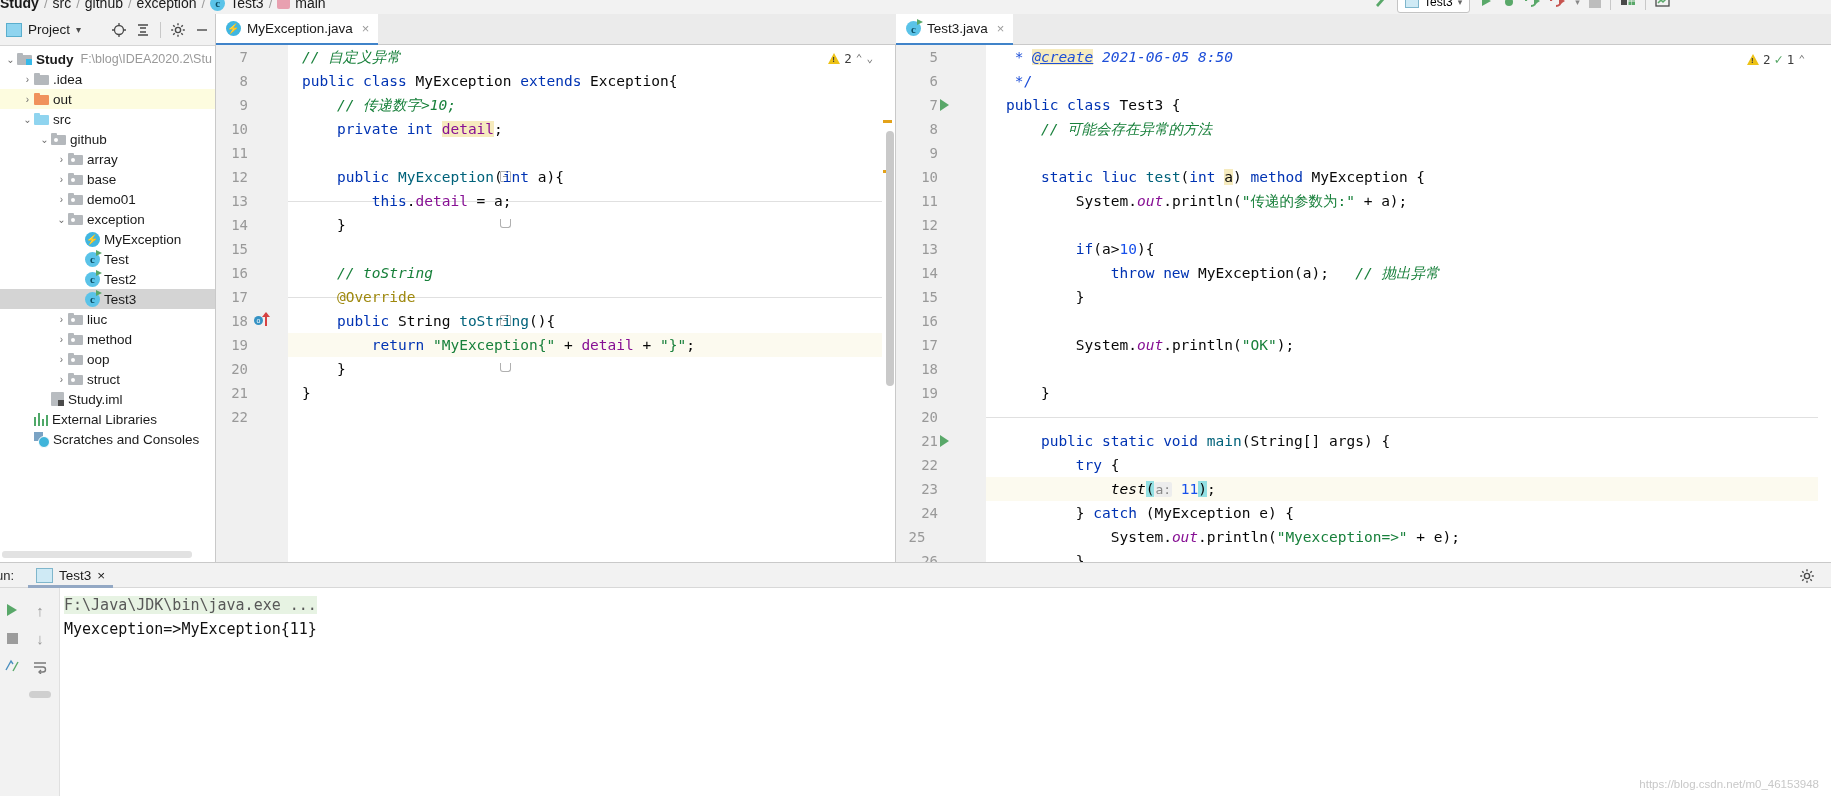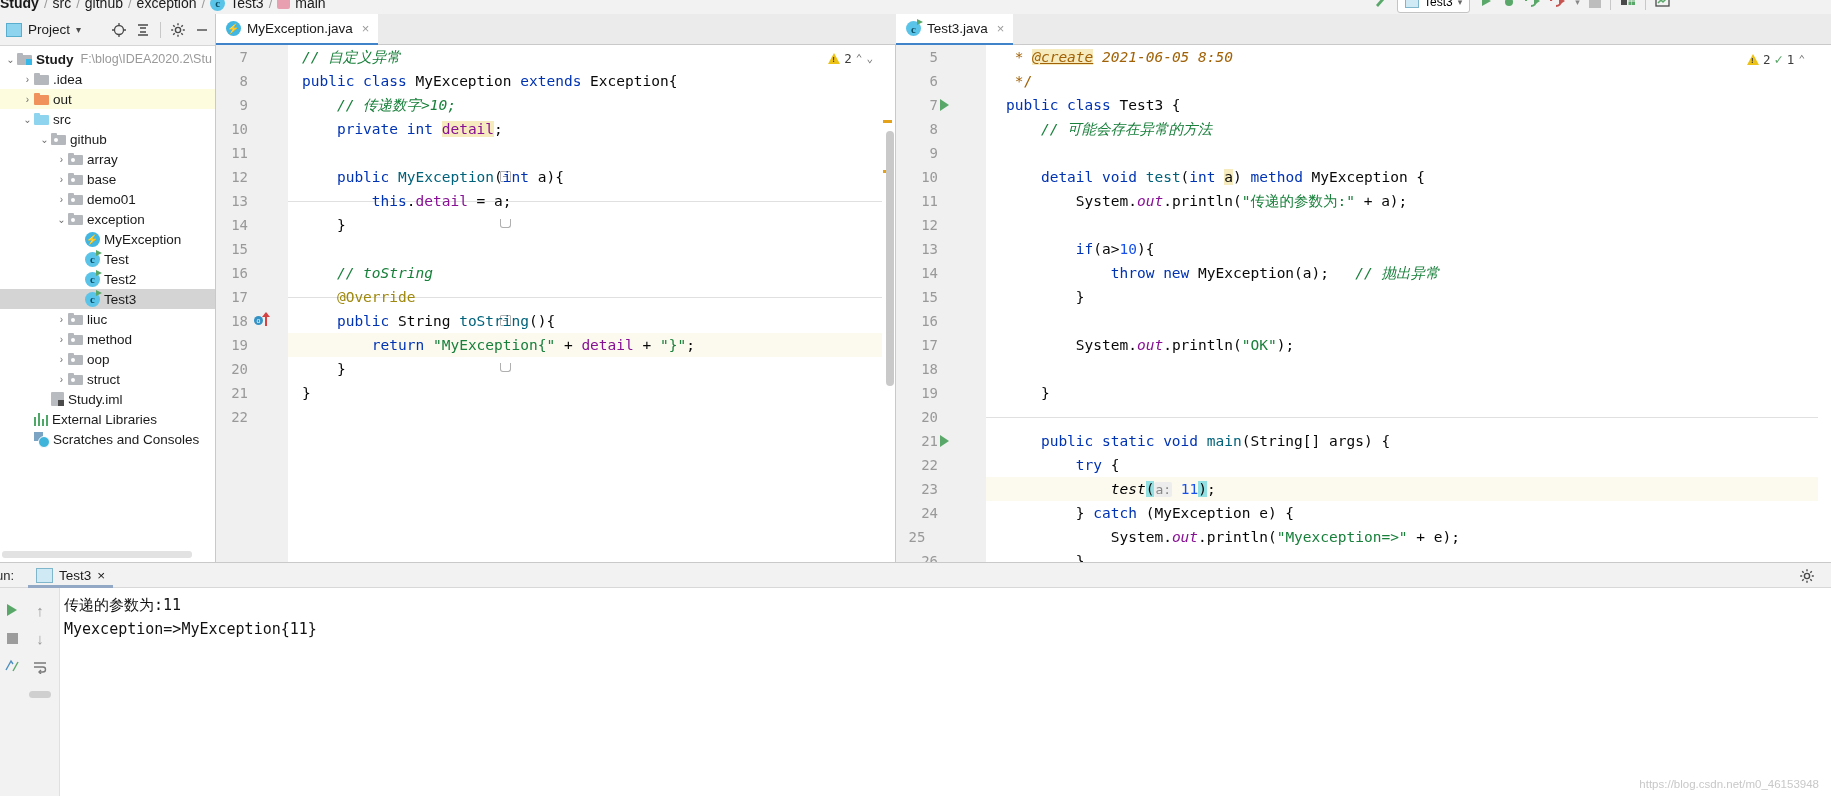--- a/index.html
+++ b/index.html
@@ -134,21 +134,21 @@
   .ed-left .caretline{left:72px;}
   .ed-right .caretline{left:90px;}
 
   .code{position:absolute;white-space:pre;height:24px;line-height:24px;color:#080808;}
   .ed-left .code{left:86px;}
   .ed-right .code{left:110px;}
 
   
   .kw{color:#0033b3;}
   .cmt{color:#18803b;font-style:italic;}
-  .cmt-doc{color:#a16207;}
+  .cmt-doc{color:#1d4ed8;}
   .str{color:#18803b;}
   .num{color:#1750eb;}
   .fld-ident{color:#871094;}
   .stat{color:#871094;font-style:italic;}
   .anno{color:#9e880d;}
   .meth{color:#00627a;}
   .meth-it{color:#000;font-style:italic;}
   .hl-ident{background:#f6ebbe;}
   .hl-param{background:#f6ebbe;}
   .brace-hl{background:#93e0e3;}
@@ -666,21 +666,21 @@
     <div class="lnum" style="top:504px;line-height:24px;">26</div>
 
     <div class="runmark" style="left:44px;top:54px;"></div>
     <div class="runmark" style="left:44px;top:390px;"></div>
 
     <div class="code" style="top:0px;"><span class="cmt-doc"> * <span class="hl-ident uline" style="font-style:italic;">@create</span> <span style="font-style:italic;">2021-06-05 8:50</span></span></div>
     <div class="code" style="top:24px;"><span class="cmt-doc"> */</span></div>
     <div class="code" style="top:48px;"><span class="kw">public class</span> Test3 {</div>
     <div class="code" style="top:72px;">    <span class="cmt">// 可能会存在异常的方法</span></div>
     <div class="code" style="top:96px;"></div>
-    <div class="code" style="top:120px;">    <span class="kw">detail void</span> <span class="meth">test</span>(<span class="kw">int</span> <span class="hl-param">a</span>) <span class="kw">method</span> MyException {</div>
+    <div class="code" style="top:120px;">    <span class="kw">static liuc</span> <span class="meth">test</span>(<span class="kw">int</span> <span class="hl-param">a</span>) <span class="kw">method</span> MyException {</div>
     <div class="code" style="top:144px;">        System.<span class="stat">out</span>.println(<span class="str">"传递的参数为:"</span> + a);</div>
     <div class="code" style="top:168px;"></div>
     <div class="code" style="top:192px;">        <span class="kw">if</span>(a&gt;<span class="num">10</span>){</div>
     <div class="code" style="top:216px;">            <span class="kw">throw new</span> MyException(a);   <span class="cmt">// 抛出异常</span></div>
     <div class="code" style="top:240px;">        }</div>
     <div class="code" style="top:264px;"></div>
     <div class="code" style="top:288px;">        System.<span class="stat">out</span>.println(<span class="str">"OK"</span>);</div>
     <div class="code" style="top:312px;"></div>
     <div class="code" style="top:336px;">    }</div>
     <div class="code" style="top:360px;"></div>
@@ -746,20 +746,20 @@
               <path d="M9 12 l-2 2 2 2" stroke="#7a7a7a" stroke-width="1.4" fill="none"></path>
             </svg>
         </div>
         <div class="side-btn">
           <div style="width:22px;height:7px;border-radius:4px;background:#cfcfcf;"></div>
         </div>
       </div>
     </div>
 
     <div class="console">
-      <div class="cline">传递的参数为:11</div>
+      <div class="cline"><span class="cmdbg">F:\Java\JDK\bin\java.exe ...</span></div>
       <div class="cline">Myexception=&gt;MyException{11}</div>
     </div>
 
     <div class="watermark">https://blog.csdn.net/m0_46153948</div>
   </div>
 
 </div>
 
 </body></html>

